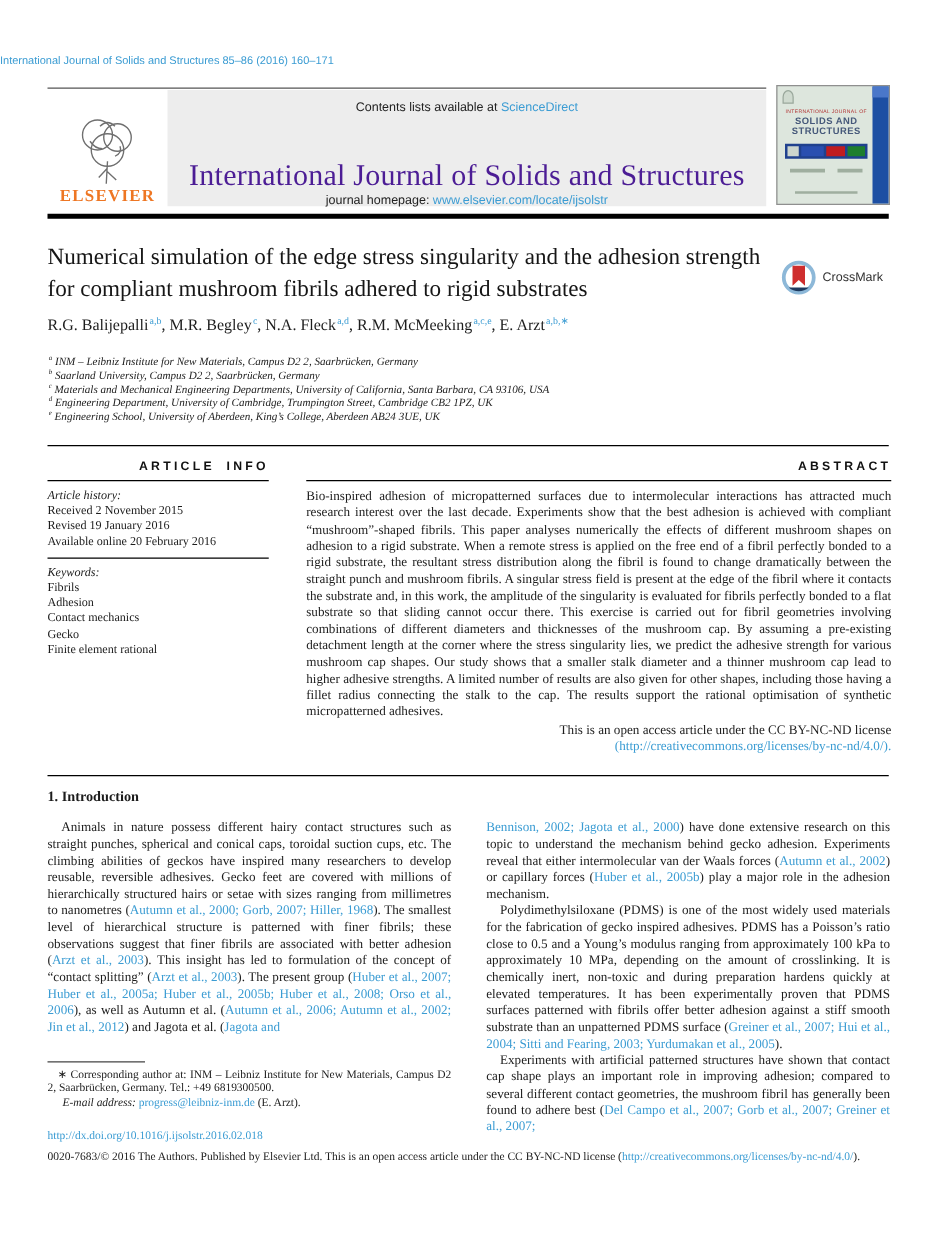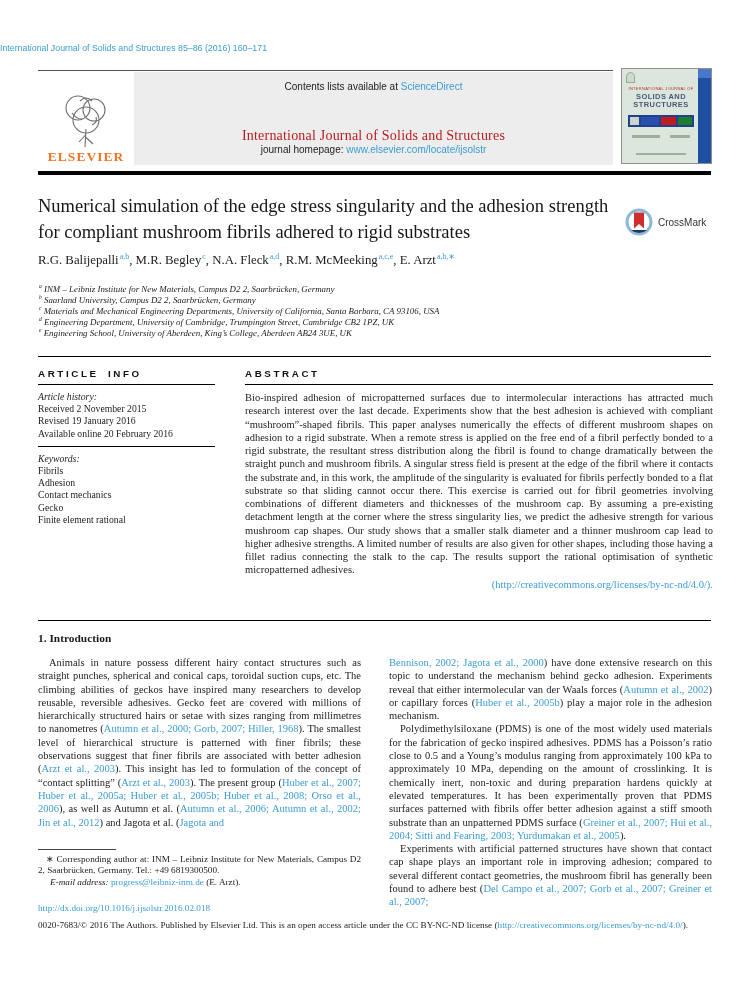--- a/index.html
+++ b/index.html
@@ -16,21 +16,21 @@
   .hdr-rule-top { position:absolute; left:38px; top:70px; width:575px; height:1px; background:#555; }
   .logo-box { position:absolute; left:38px; top:73px; width:96px; height:92px; background:#fff;
               display:flex; flex-direction:column; align-items:center; justify-content:flex-end; }
   .logo-box svg { display:block; }
   .elsevier-word { font-size:13.5px; font-weight:bold; color:#ee7623; letter-spacing:1px; margin-top:-2px; }
 
   .banner { position:absolute; left:134px; top:72px; width:479px; height:93px; background:#ededed;
             display:flex; flex-direction:column; justify-content:space-between; text-align:center;
             padding:9px 0 20px 0; }
   .contents-line { font-size:10px; color:#222; font-family:"Liberation Sans", sans-serif; }
-  .banner-title { font-size:14px; color:#b91c1c; letter-spacing:0.2px;margin-top:36px; }
+  .banner-title { font-size:24px; color:#4c1d95; letter-spacing:0.2px;margin-top:36px; }
   .homepage-line { font-size:10px; color:#222; font-family:"Liberation Sans", sans-serif; }
 
   .cover { position:absolute; left:621px; top:68px; width:91px; height:96px; background:#dde6dd;
            border:1px solid #8f8f8f; overflow:hidden; font-family:"Liberation Sans", sans-serif; }
   .cover-strip { position:absolute; right:0; top:0; width:13px; height:100%; background:#1d4fa3; }
   .cover-strip-cap { position:absolute; right:0; top:0; width:13px; height:9px; background:#4a77c9; }
   .cover-treemark { position:absolute; left:4px; top:3px; width:9px; height:11px;
                     border:1px solid #9aa89c; border-radius:50% 50% 0 0; background:#cfdacf; }
   .cover-kicker { position:absolute; left:4px; top:17px; width:70px; text-align:center;
                   font-size:4px; color:#b03030; letter-spacing:0.3px; }
@@ -56,21 +56,21 @@
   .affils { position:absolute; left:38px; top:284px; width:640px; }
   .affil-row { font-size:8.9px; line-height:10.9px; font-style:italic; color:#222; }
   .affil-row sup { font-style:italic; }
 
   .rule-1 { position:absolute; left:38px; top:356px; width:673px; height:1px; background:#000; }
   .rule-2 { position:absolute; left:38px; top:620px; width:673px; height:1px; background:#000; }
 
   .info-col { position:absolute; left:38px; top:368px; width:177px; }
   .abs-col  { position:absolute; left:245px; top:368px; width:468px; }
   .sec-head { font-family:"Liberation Sans", sans-serif; font-size:9.8px; font-weight:bold;
-              letter-spacing:2.6px; word-spacing:4px; color:#111; }
+              letter-spacing:2.6px; word-spacing:4px; color:#111;text-align:right; }
   .head-rule { height:1px; background:#000; margin:5px 0 6px 0; }
   .mid-rule  { height:1px; background:#000; margin:6px 0 6px 0; width:100%; }
   .info-col .txt { font-size:9.7px; line-height:12.2px; }
   .lbl { font-style:italic; }
   .abs-text { font-size:10.5px; line-height:13.25px; text-align:justify; color:#1c1c1c; }
   .abs-copy { font-size:10.5px; line-height:13.25px; text-align:right; margin-top:1px; }
 
   .intro-head { position:absolute; left:38px; top:632px; font-size:11.4px; font-weight:bold; }
   .col { position:absolute; top:656px; width:323px; font-size:10.5px; line-height:13.3px;
          text-align:justify; }
@@ -181,20 +181,21 @@
       <div>Gecko</div>
       <div>Finite element rational</div>
     </div>
   </div>
 
   <div class="abs-col">
     <div class="sec-head">ABSTRACT</div>
     <div class="head-rule"></div>
     <div class="abs-text">Bio-inspired adhesion of micropatterned surfaces due to intermolecular interactions has attracted much research interest over the last decade. Experiments show that the best adhesion is achieved with compliant “mushroom”-shaped fibrils. This paper analyses numerically the effects of different mushroom shapes on adhesion to a rigid substrate. When a remote stress is applied on the free end of a fibril perfectly bonded to a rigid substrate, the resultant stress distribution along the fibril is found to change dramatically between the straight punch and mushroom fibrils. A singular stress field is present at the edge of the fibril where it contacts the substrate and, in this work, the amplitude of the singularity is evaluated for fibrils perfectly bonded to a flat substrate so that sliding cannot occur there. This exercise is carried out for fibril geometries involving combinations of different diameters and thicknesses of the mushroom cap. By assuming a pre-existing detachment length at the corner where the stress singularity lies, we predict the adhesive strength for various mushroom cap shapes. Our study shows that a smaller stalk diameter and a thinner mushroom cap lead to higher adhesive strengths. A limited number of results are also given for other shapes, including those having a fillet radius connecting the stalk to the cap. The results support the rational optimisation of synthetic micropatterned adhesives.</div>
     <div class="abs-copy">
+      <div>This is an open access article under the CC BY-NC-ND license</div>
       <div class="lnk">(http://creativecommons.org/licenses/by-nc-nd/4.0/).</div>
     </div>
   </div>
 
   <div class="rule-2"></div>
 
   <div class="intro-head">1. Introduction</div>
 
   <div class="col col-left">
     <p class="ind"><span>Animals in nature possess different hairy contact structures such as straight punches, spherical and conical caps, toroidal suction cups, etc. The climbing abilities of geckos have inspired many researchers to develop reusable, reversible adhesives. Gecko feet are covered with millions of hierarchically structured hairs or setae with sizes ranging from millimetres to nanometres (</span><span class="lnk">Autumn et al., 2000; Gorb, 2007; Hiller, 1968</span><span>). The smallest level of hierarchical structure is patterned with finer fibrils; these observations suggest that finer fibrils are associated with better adhesion (</span><span class="lnk">Arzt et al., 2003</span><span>). This insight has led to formulation of the concept of “contact splitting” (</span><span class="lnk">Arzt et al., 2003</span><span>). The present group (</span><span class="lnk">Huber et al., 2007; Huber et al., 2005a; Huber et al., 2005b; Huber et al., 2008; Orso et al., 2006</span><span>), as well as Autumn et al. (</span><span class="lnk">Autumn et al., 2006; Autumn et al., 2002; Jin et al., 2012</span><span>) and Jagota et al. (</span><span class="lnk">Jagota and</span></p>

